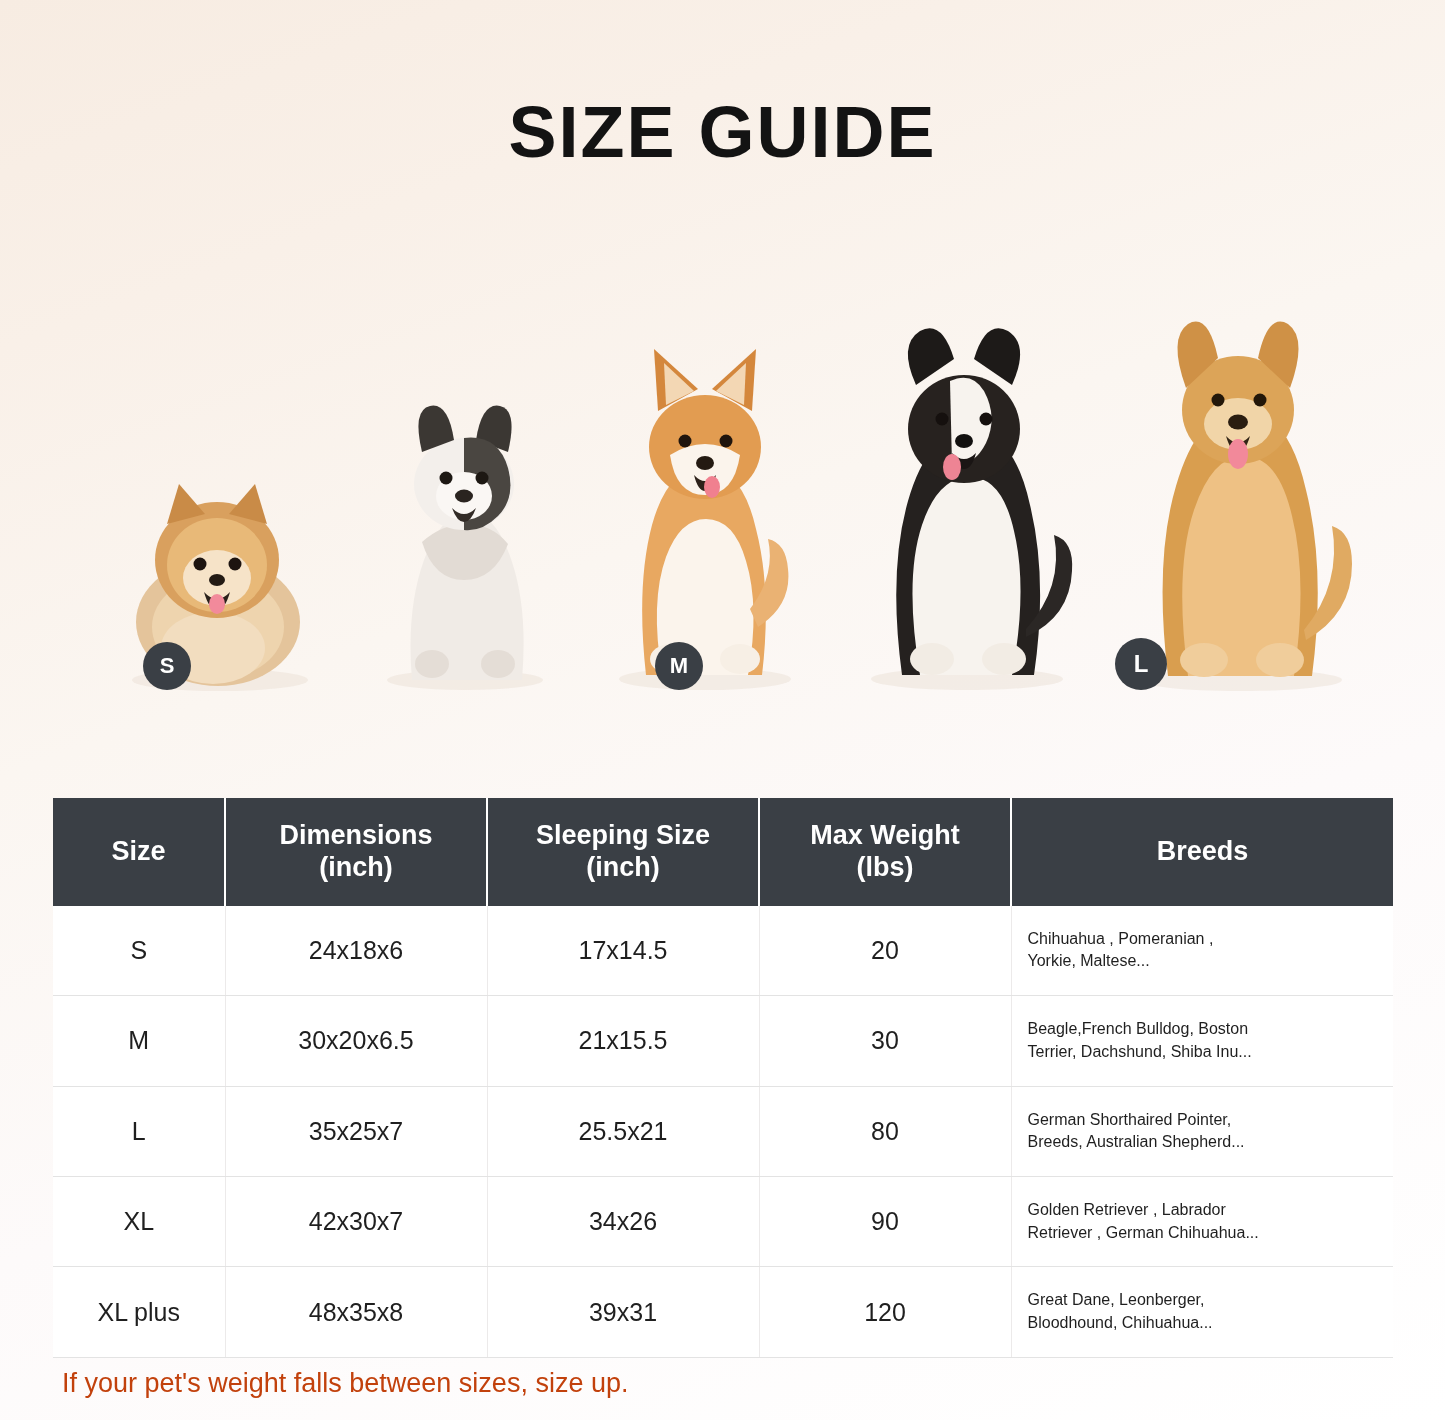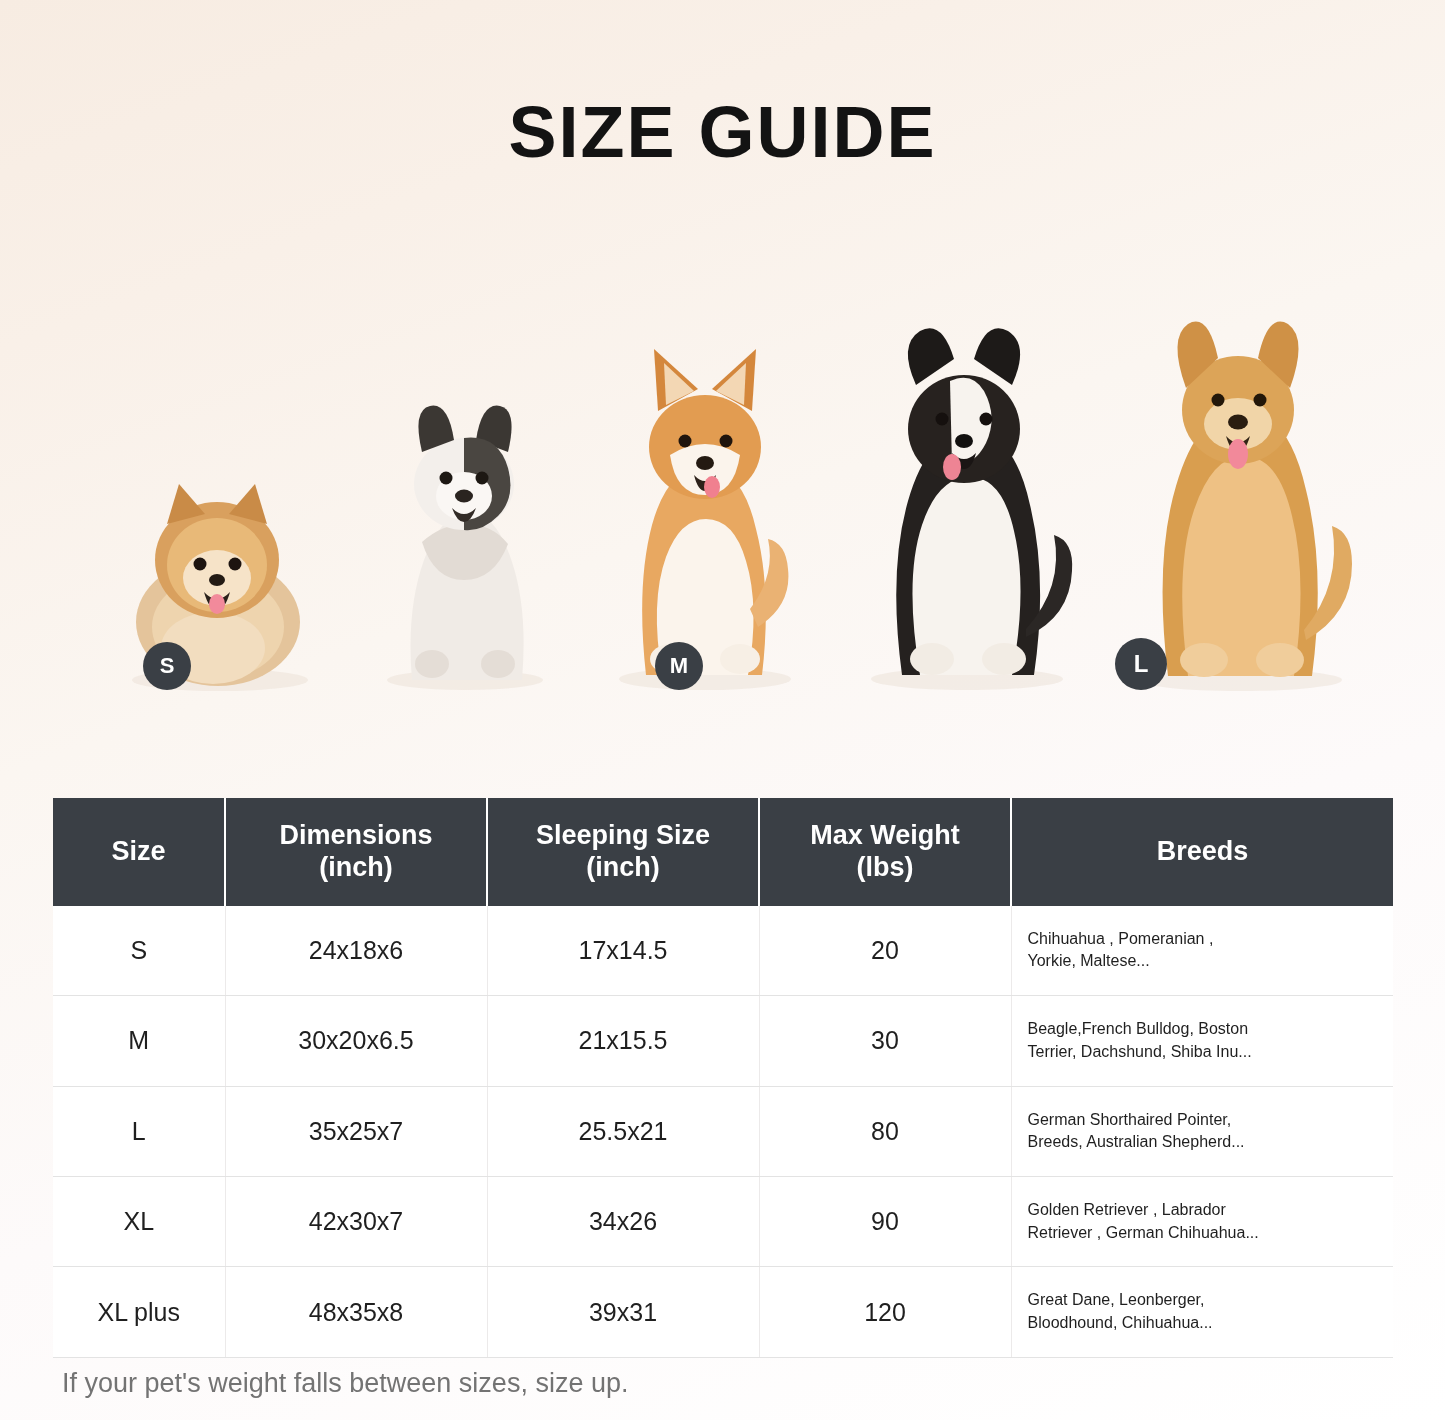--- a/index.html
+++ b/index.html
@@ -125,21 +125,21 @@
   .col-dim    { width: 262px; }
   .col-sleep  { width: 272px; }
   .col-weight { width: 252px; }
   .col-breeds { width: 382px; }
 
   .footnote {
     position: absolute;
     top: 1368px;
     left: 62px;
     font-size: 27px;
-    color: #737373;
+    color: #c2410c;
   }
 </style>
 </head>
 <body>
 
 <div class="page">
 
   <div class="title">SIZE GUIDE</div>
 
   <div class="dog-row">

